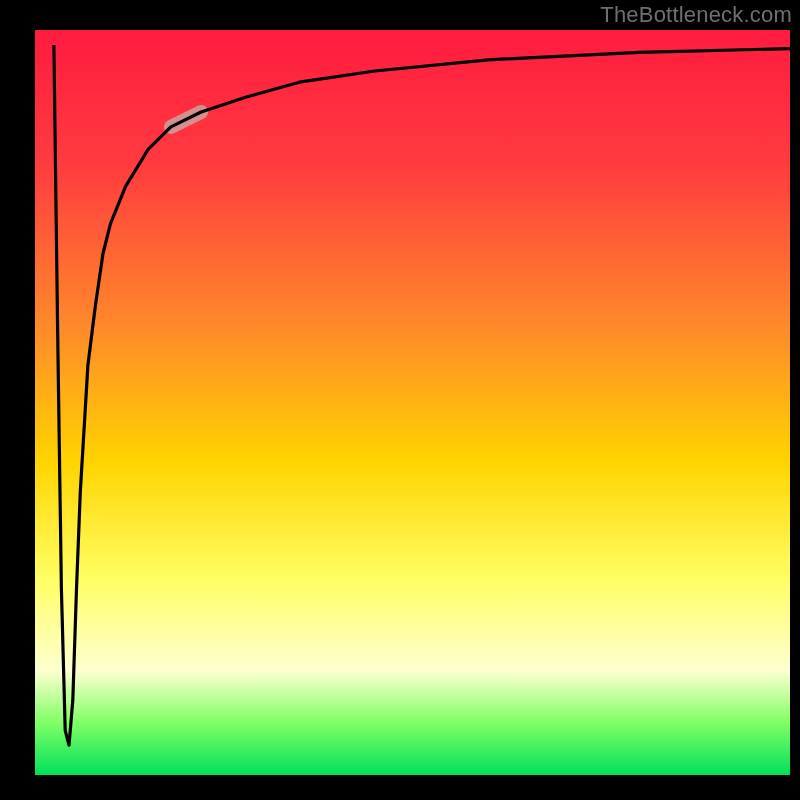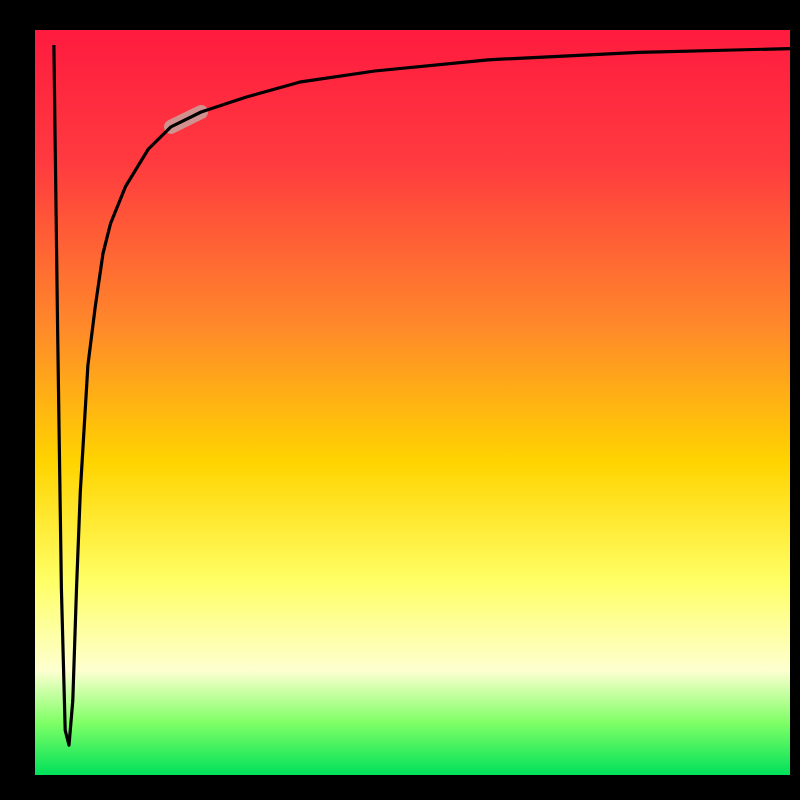--- a/index.html
+++ b/index.html
@@ -51,13 +51,14 @@
     </defs>
 
     <rect id="plot-rect" fill="url(#bg-grad)" x="35" y="30" width="755" height="745"></rect>
 
     <path id="highlight-path" fill="none" stroke-linecap="round" d="M170.9,126.9 L201.1,112.0 " stroke="#c9a29c" stroke-width="14" opacity="0.85"></path>
 
     <path id="curve-path" fill="none" stroke="#000" stroke-width="3.2" stroke-linejoin="round" d="M53.9,44.9 L57.6,328.0 L61.4,588.8 L65.2,730.3 L69.0,745.2 L72.8,700.5 L76.5,588.8 L80.3,491.9 L87.9,365.3 L95.4,305.6 L103.0,253.5 L110.5,223.7 L125.6,186.4 L148.3,149.2 L170.9,126.9 L201.1,112.0 L246.4,97.0 L299.3,82.2 L374.8,71.0 L488.0,59.8 L639.0,52.3 L790.0,48.6 "></path>
 
   </svg>
 
+  <div class="watermark">TheBottleneck.com</div>
 </div>
 
 </body></html>

